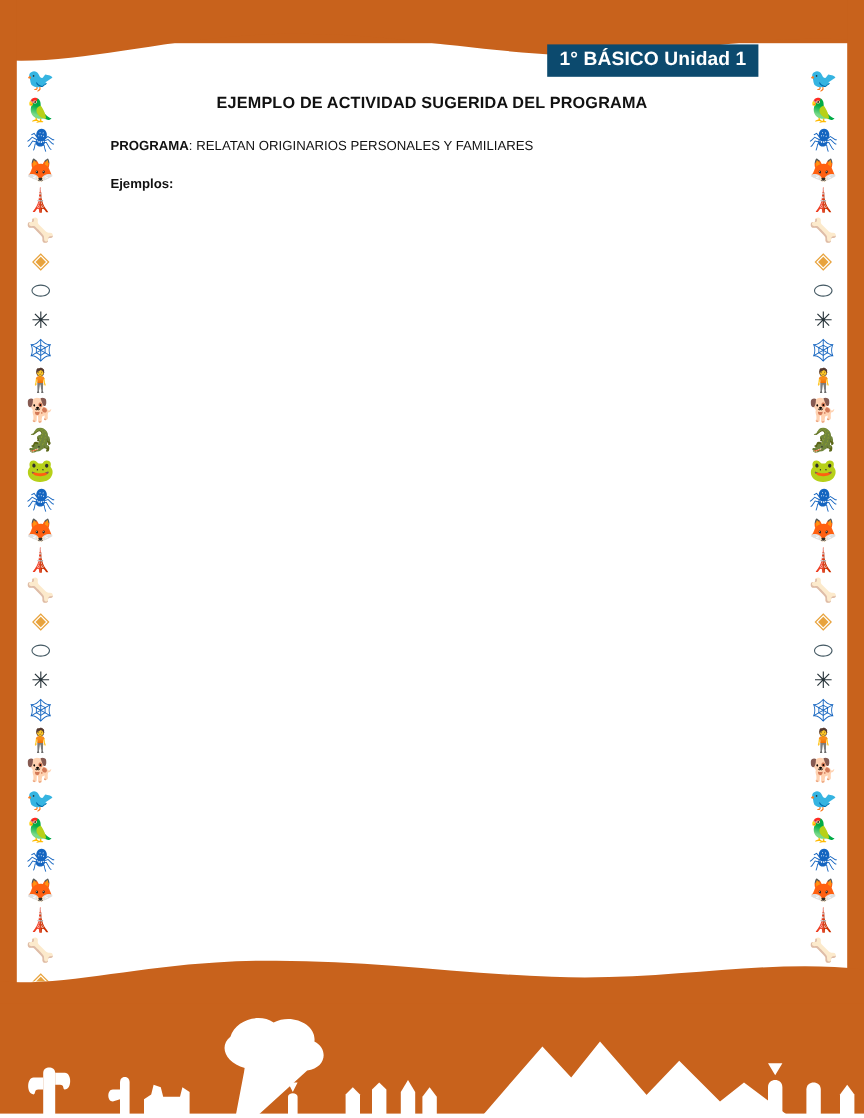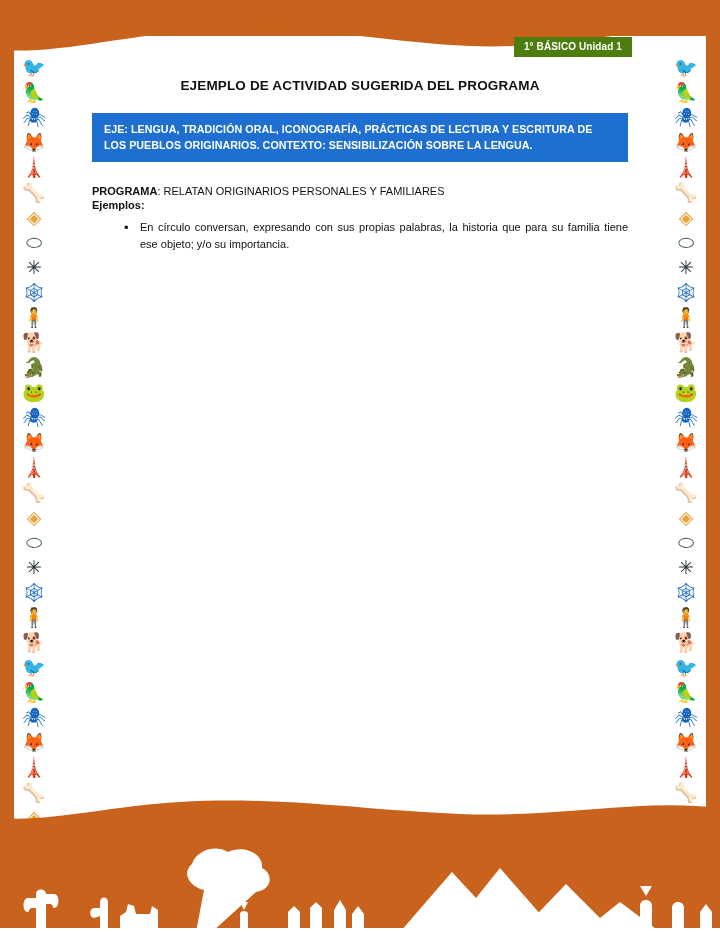--- a/index.html
+++ b/index.html
@@ -44,23 +44,23 @@
   }
   .top-curve {
     position: absolute;
     left: 0; top: 20px;
     width: 720px; height: 48px;
   }
   .header-tab {
     position: absolute;
     right: 88px;
     top: 37px;
-    background: #4d7c0f;
+    background: #0c4a6e;
     color: #ffffff;
-    font-size: 10px;
+    font-size: 16px;
     font-weight: bold;
     padding: 4px 10px 5px 10px;
     letter-spacing: 0.1px;
     white-space: nowrap;
   }
 
   
   .icon-col {
     position: absolute;
     top: 58px;
@@ -109,20 +109,21 @@
     letter-spacing: 0.05px;
   }
   .activity-line {
     margin-top: 22px;
     font-size: 11px;
     color: #111111;
     line-height: 1.4;
   }
   .activity-line .lbl { font-weight: bold; }
   .ejemplos-label {
+    margin-top: 18px;
     font-size: 11px;
     font-weight: bold;
     color: #111111;
   }
   ul.examples {
     margin: 8px 0 0 0;
     padding-left: 46px;
     list-style: none;
   }
   ul.examples li {
@@ -243,30 +244,28 @@
       <span class="gi" style="color: rgb(21, 101, 192);">🕷</span>
       <span class="gi" style="color: rgb(198, 40, 40);">🦊</span>
       <span class="gi" style="color: rgb(55, 71, 79);">🗼</span>
       <span class="gi" style="color: rgb(141, 110, 99);">🦴</span>
       <span class="gi" style="color: rgb(232, 163, 61);">◈</span>
     </div>
 
   <div class="content">
     <h1 class="doc-title">EJEMPLO DE ACTIVIDAD SUGERIDA DEL PROGRAMA</h1>
 
-    <div class="eje-box">EJE:  LENGUA, TRADICIÓN ORAL, ICONOGRAFÍA, PRÁCTICAS DE LECTURA Y ESCRITURA DE LOS PUEBLOS ORIGINARIOS. CONTEXTO: SENSIBILIZACIÓN SOBRE LA LENGUA.</div>
 
     <div class="activity-line">
       <span class="lbl">PROGRAMA</span><span>: </span><span>RELATAN ORIGINARIOS PERSONALES Y FAMILIARES</span>
     </div>
 
     <div class="ejemplos-label">Ejemplos:</div>
 
     <ul class="examples">
-      <li>En círculo conversan, expresando con sus propias palabras, la historia que para su familia tiene ese objeto; y/o su importancia.</li>
     </ul>
   </div>
 
   <div class="bottom-block"></div>
   <svg class="bottom-curve" viewBox="0 0 720 40" preserveAspectRatio="none">
     <path d="M0,40 L720,40 L720,12 C640,2 560,22 460,18 C360,14 280,0 180,6 C110,10 50,26 0,22 Z" fill="#C8621C"></path>
   </svg>
 
   <svg class="silhouette" viewBox="0 0 720 104" preserveAspectRatio="none">
     <g fill="#ffffff">

